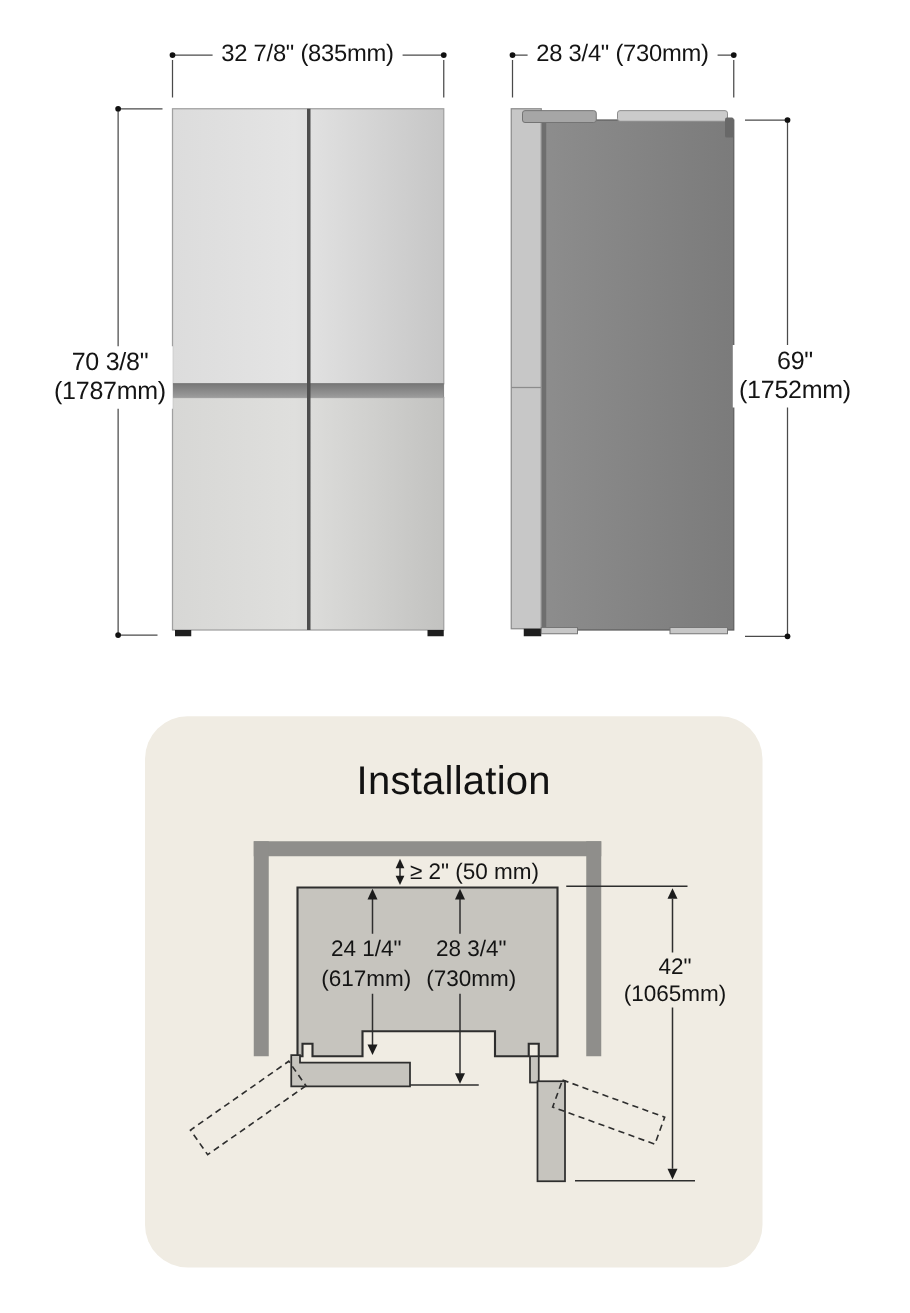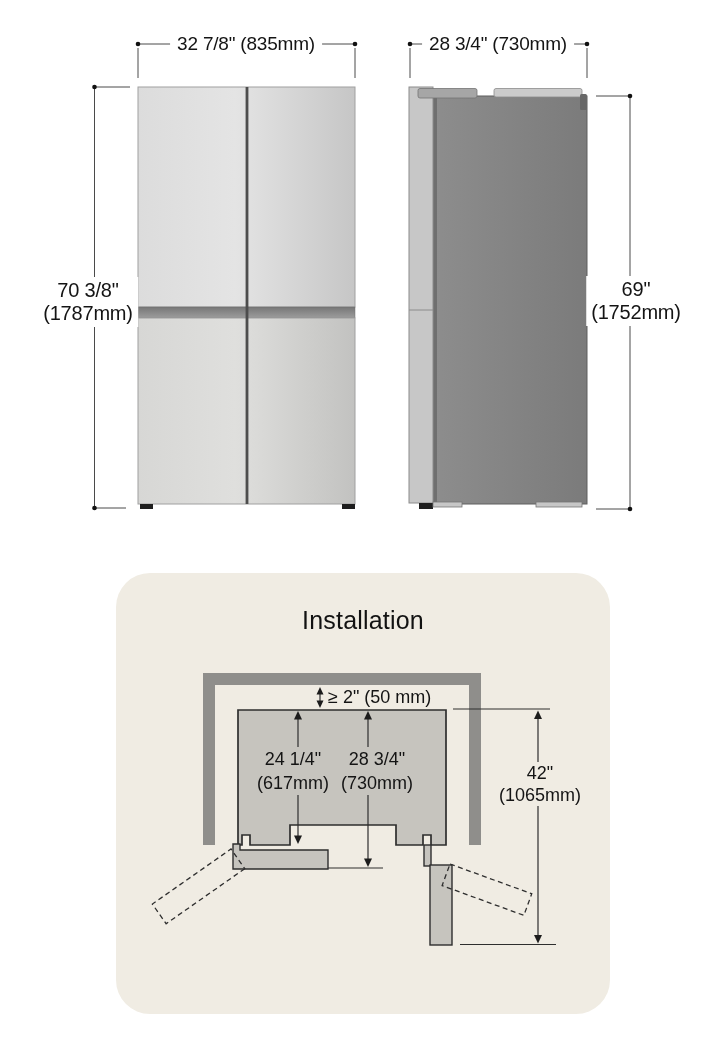--- a/index.html
+++ b/index.html
@@ -12,21 +12,21 @@
   .dims-section{position:absolute;left:0;top:0;width:728px;height:545px;}
   .dims-section svg{position:absolute;left:0;top:0;}
   .dim-label{position:absolute;transform:translate(-50%,-50%);background:#fff;
      color:var(--text);font-size:19px;font-weight:500;letter-spacing:-0.2px;
      padding:1px 7px;white-space:nowrap;text-align:center;}
   .dim-label.vert{font-size:20px;line-height:23px;padding:2px 5px;}
   .install-card{position:absolute;left:116px;top:573px;width:494px;height:441px;
      border-radius:34px;background:var(--card-bg);}
   .install-card svg{position:absolute;left:0;top:0;}
   .install-title{position:absolute;top:33px;left:0;right:0;text-align:center;
-     font-size:25px;font-weight:500;color:#121212;letter-spacing:0.2px;}
+     font-size:32px;font-weight:500;color:#121212;letter-spacing:0.2px;}
   .ins-label{position:absolute;transform:translate(-50%,-50%);font-size:18px;
      line-height:24px;font-weight:500;color:var(--text);text-align:center;white-space:nowrap;}
   .ins-label.on-plan{background:var(--plan-fill);padding:0 3px;}
   .ins-label.on-card{background:var(--card-bg);line-height:22px;padding:0 2px;}
   .ins-label.left-anchored{transform:translateY(-50%);}
   
   .wall{fill:var(--wall);}
   .plan{fill:var(--plan-fill);stroke:var(--line);}
   .dimline{stroke:var(--dim-line);stroke-width:1;fill:none;}
   .dot{fill:#111;}

